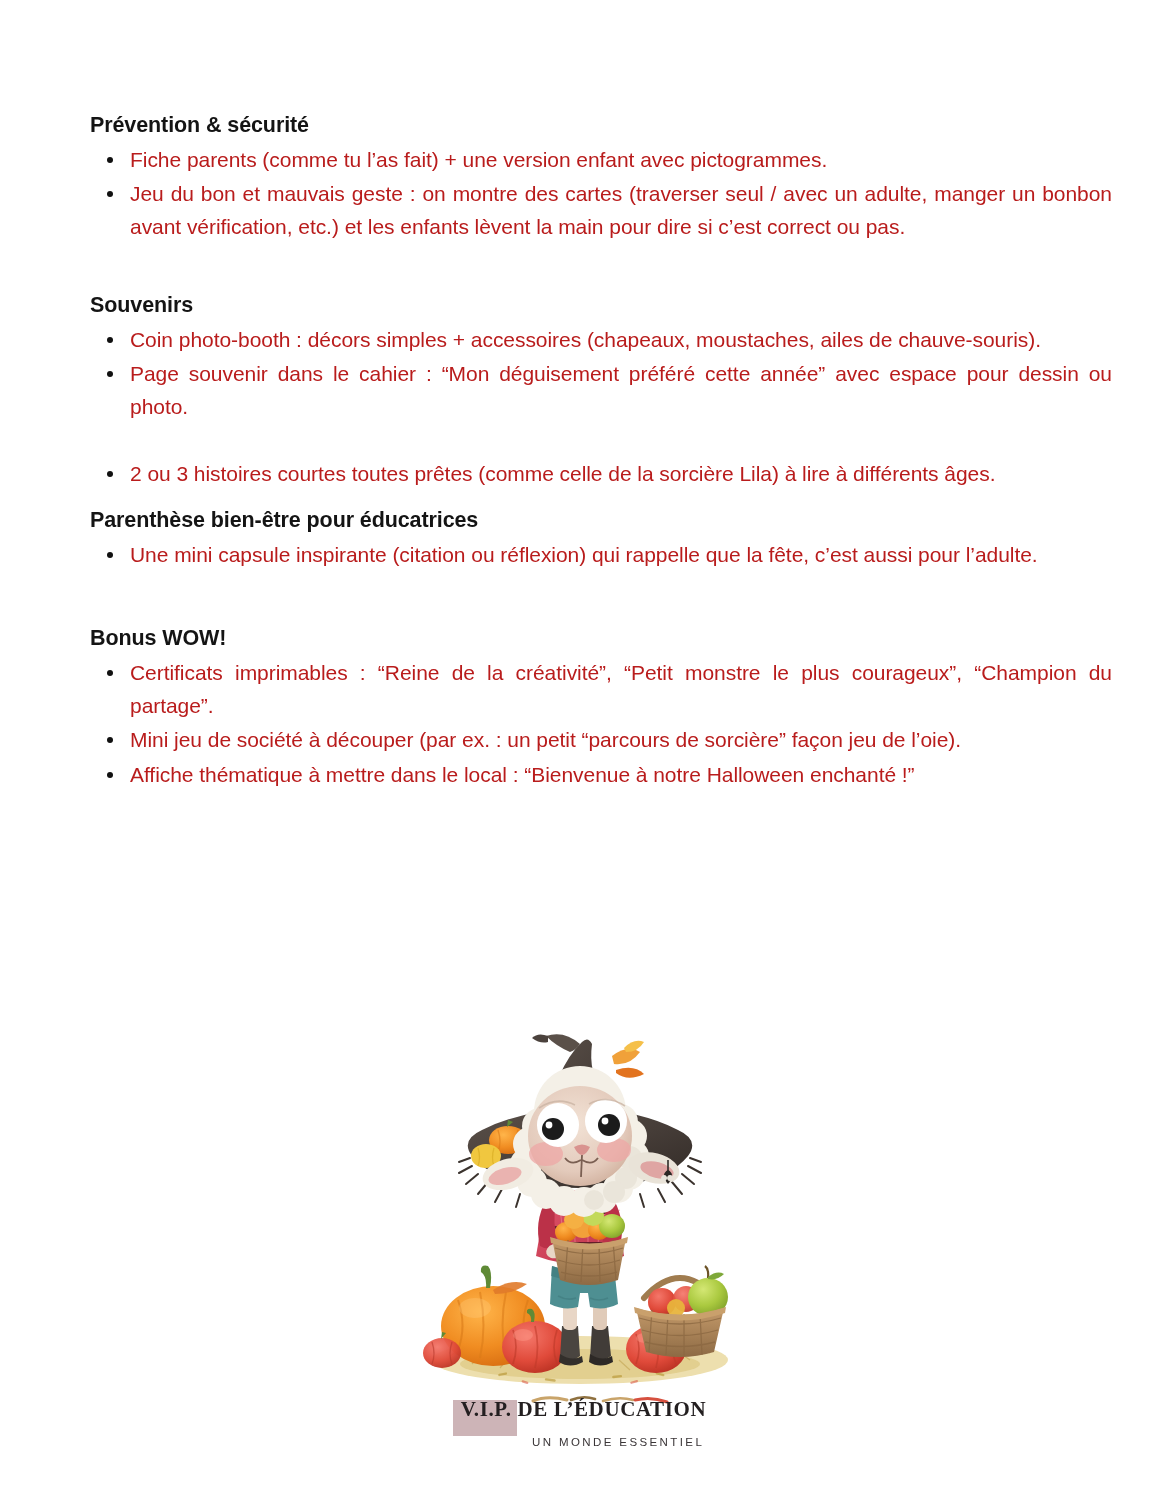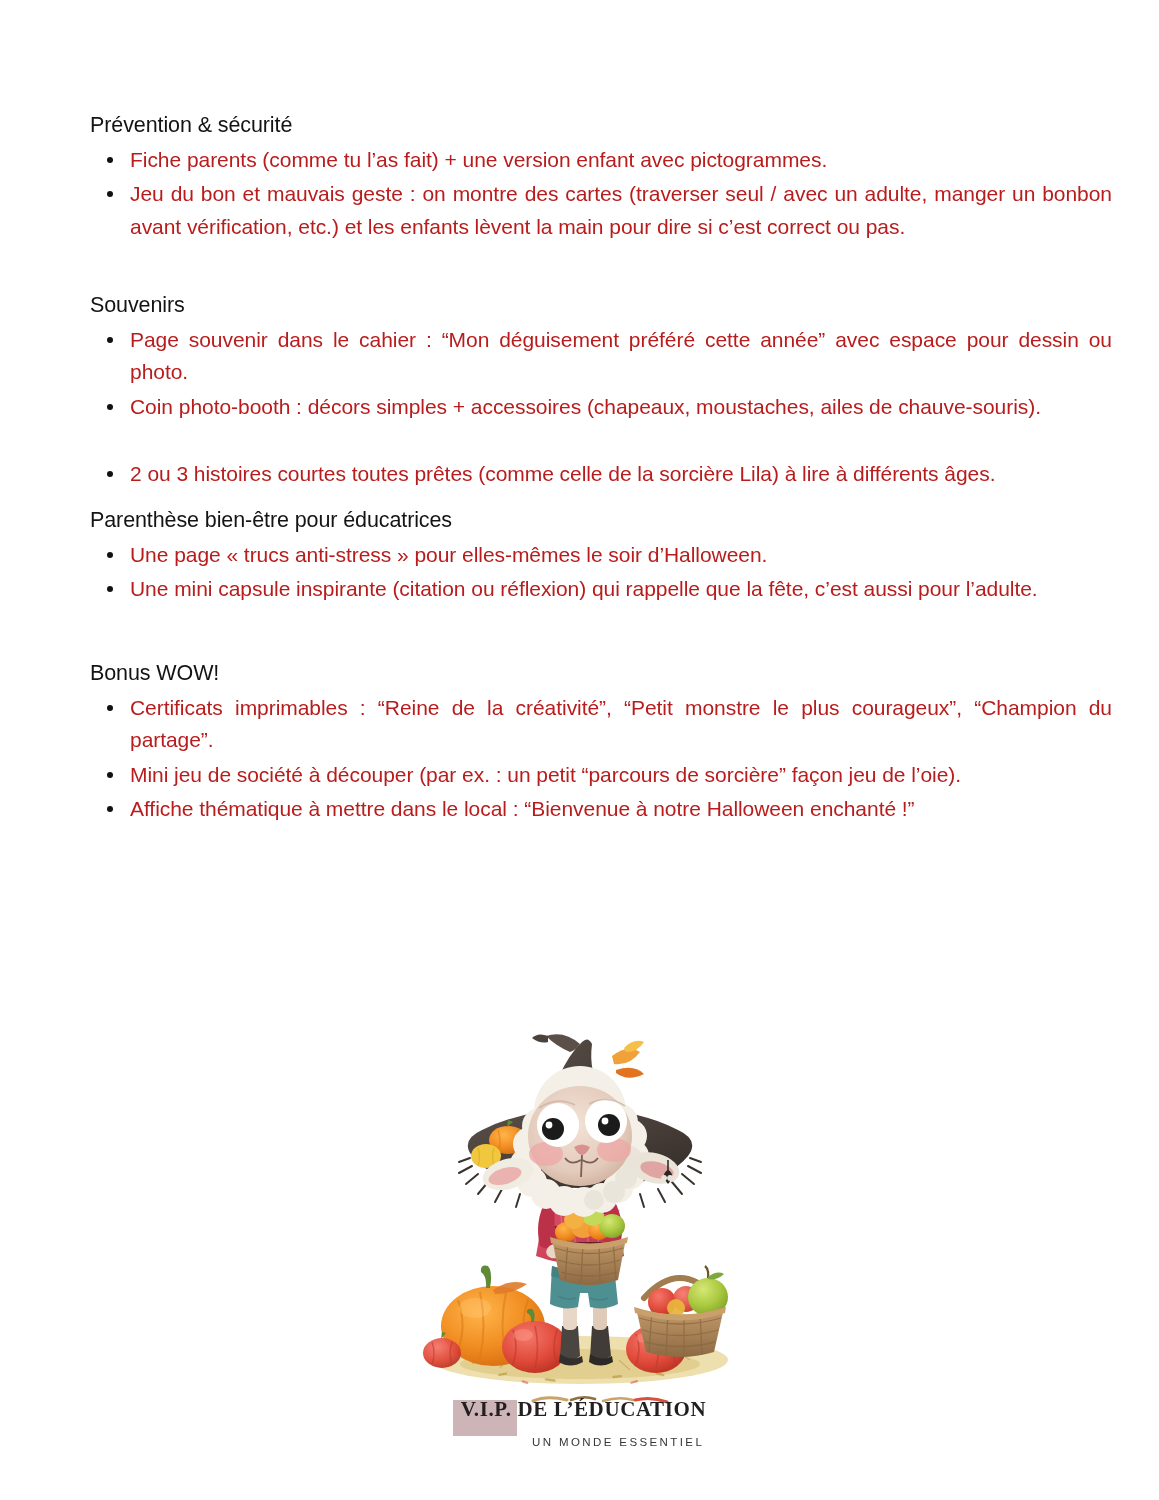--- a/index.html
+++ b/index.html
@@ -28,21 +28,21 @@
     left: 90px;
     top: 112px;
     width: 1022px;
   }
 
   
   .section { margin: 0; }
 
   h2.heading {
     font-size: 21.5px;
-    font-weight: 400;
+    font-weight: 700;
     line-height: 1.30;
     letter-spacing: -0.1px;
     margin: 0 0 4px 0;
     color: #141414;
   }
 
   ul.bullets {
     list-style: none;
     margin: 0;
     padding: 0;
@@ -166,39 +166,38 @@
         <li>Fiche parents (comme tu l’as fait) + une version enfant avec pictogrammes.</li>
         <li>Jeu du bon et mauvais geste : on montre des cartes (traverser seul / avec un adulte, manger un bonbon avant vérification, etc.) et les enfants lèvent la main pour dire si c’est correct ou pas.</li>
       </ul>
     </div>
 
     <div class="gap-lg"></div>
 
     <div class="section">
       <h2 class="heading">Souvenirs</h2>
       <ul class="bullets">
+        <li>Coin photo-booth : décors simples + accessoires (chapeaux, moustaches, ailes de chauve-souris).</li>
         <li>Page souvenir dans le cahier : “Mon déguisement préféré cette année” avec espace pour dessin ou photo.</li>
-        <li>Coin photo-booth : décors simples + accessoires (chapeaux, moustaches, ailes de chauve-souris).</li>
       </ul>
     </div>
 
     <div class="gap-md"></div>
 
     <div class="section">
       <ul class="bullets">
         <li>2 ou 3 histoires courtes toutes prêtes (comme celle de la sorcière Lila) à lire à différents âges.</li>
       </ul>
     </div>
 
     <div class="gap-sm"></div>
 
     <div class="section">
       <h2 class="heading">Parenthèse bien-être pour éducatrices</h2>
       <ul class="bullets">
-        <li>Une page « trucs anti-stress » pour elles-mêmes le soir d’Halloween.</li>
         <li>Une mini capsule inspirante (citation ou réflexion) qui rappelle que la fête, c’est aussi pour l’adulte.</li>
       </ul>
     </div>
 
     <div class="gap-xl"></div>
 
     <div class="section">
       <h2 class="heading">Bonus WOW!</h2>
       <ul class="bullets">
         <li>Certificats imprimables : “Reine de la créativité”, “Petit monstre le plus courageux”, “Champion du partage”.</li>

